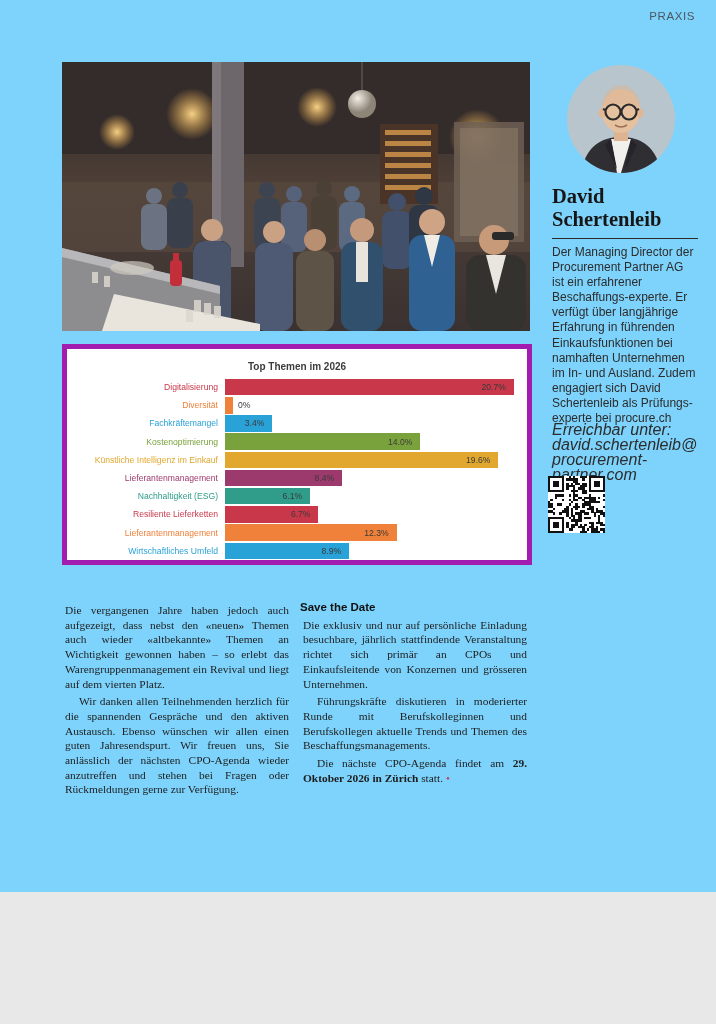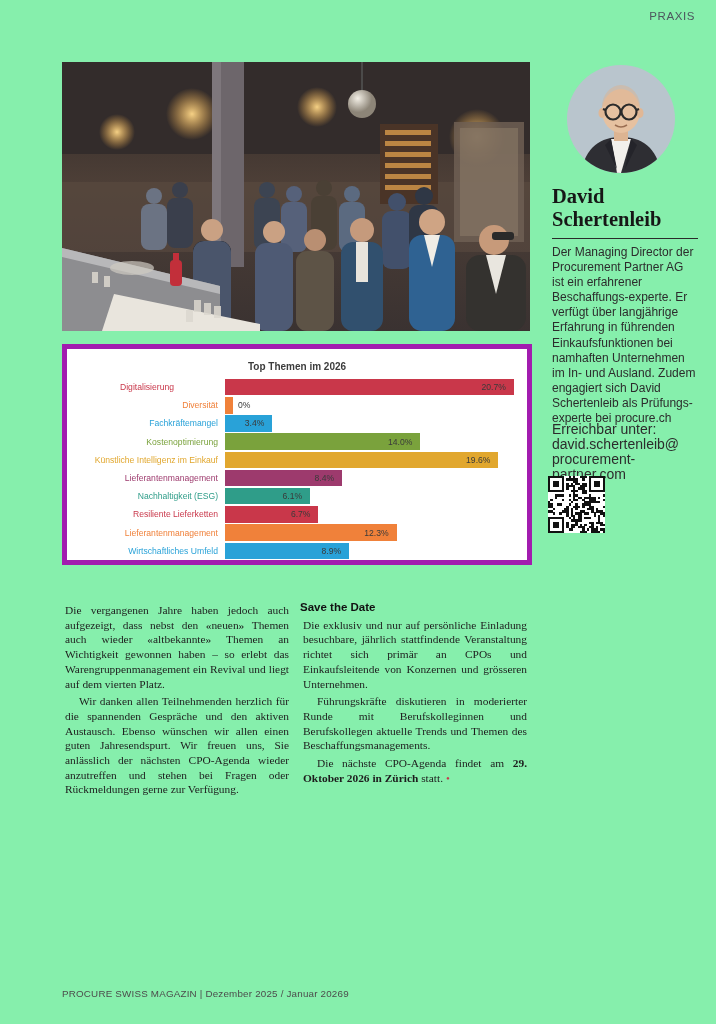--- a/index.html
+++ b/index.html
@@ -1,18 +1,18 @@
 <!DOCTYPE html>
 <html lang="de"><head>
 <meta charset="utf-8">
 <style>
   html,body{margin:0;padding:0;background:#e8e8e8;}
   .page{
-    position:relative;width:716px;height:1024px;margin:0 auto;
-    background:#86efac;overflow:hidden;
+    position:relative;width:716px;height:892px;margin:0 auto;
+    background:#7dd3fc;overflow:hidden;
     font-family:"Liberation Sans",sans-serif;color:#222;
   }
   
   .section-label{
     position:absolute;top:10px;right:21px;
     font-size:11.5px;letter-spacing:.6px;color:#4d565e;
   }
   
   .event-photo{position:absolute;left:62px;top:62px;width:468px;height:269px;display:block;}
   
@@ -60,21 +60,21 @@
     font-family:"Liberation Serif",serif;font-weight:bold;
     font-size:20.5px;line-height:23px;color:#161616;margin:0;
   }
   .name-rule{position:absolute;top:176px;left:0;width:146px;border:none;border-top:1.5px solid #2a2a2a;margin:0;}
   .bio{
     position:absolute;top:183px;left:0;width:146px;
     font-size:12px;line-height:15.1px;color:#2c2c2c;margin:0;
   }
   .contact{
     position:absolute;top:360px;left:0;width:146px;
-    font-size:14px;line-height:15.1px;color:#2c2c2c;margin:0;
+    font-size:16px;line-height:15.1px;font-style:italic;color:#2c2c2c;margin:0;
     white-space:pre-line;
   }
   .qr{position:absolute;left:-4px;top:414px;width:57px;height:57px;display:block;}
   
   .footer-line{
     position:absolute;left:62px;right:21px;top:988px;
     display:flex;justify-content:flex-start;
     font-size:9.8px;color:#4c4c4c;letter-spacing:.2px;
   }
 </style>
@@ -203,21 +203,21 @@
           <rect x="42" y="214" width="6" height="11"></rect>
       </g>
       <ellipse cx="70" cy="206" rx="22" ry="7" fill="#cfcac2" opacity="0.7"></ellipse>
     </g>
   </svg>
 
   <div class="chart-box">
     <div class="chart-title">Top Themen im 2026</div>
     <div class="chart-rows" id="chart-rows">
         <div class="chart-row">
-          <div class="chart-label" style="color: rgb(201, 55, 74); text-align: center;">Digitalisierung</div>
+          <div class="chart-label" style="color: rgb(201, 55, 74);">Digitalisierung</div>
           <div class="chart-track">
             <div class="chart-bar" style="background: rgb(201, 55, 74); width: calc(98.5714%);">
               <span class="chart-value">20.7%</span>
             </div>
           </div>
         </div>
         <div class="chart-row">
           <div class="chart-label" style="color: rgb(240, 129, 58);">Diversität</div>
           <div class="chart-track">
             <div class="chart-bar" style="background: rgb(240, 129, 58); width: calc(0%); min-width: 2px;"></div>

